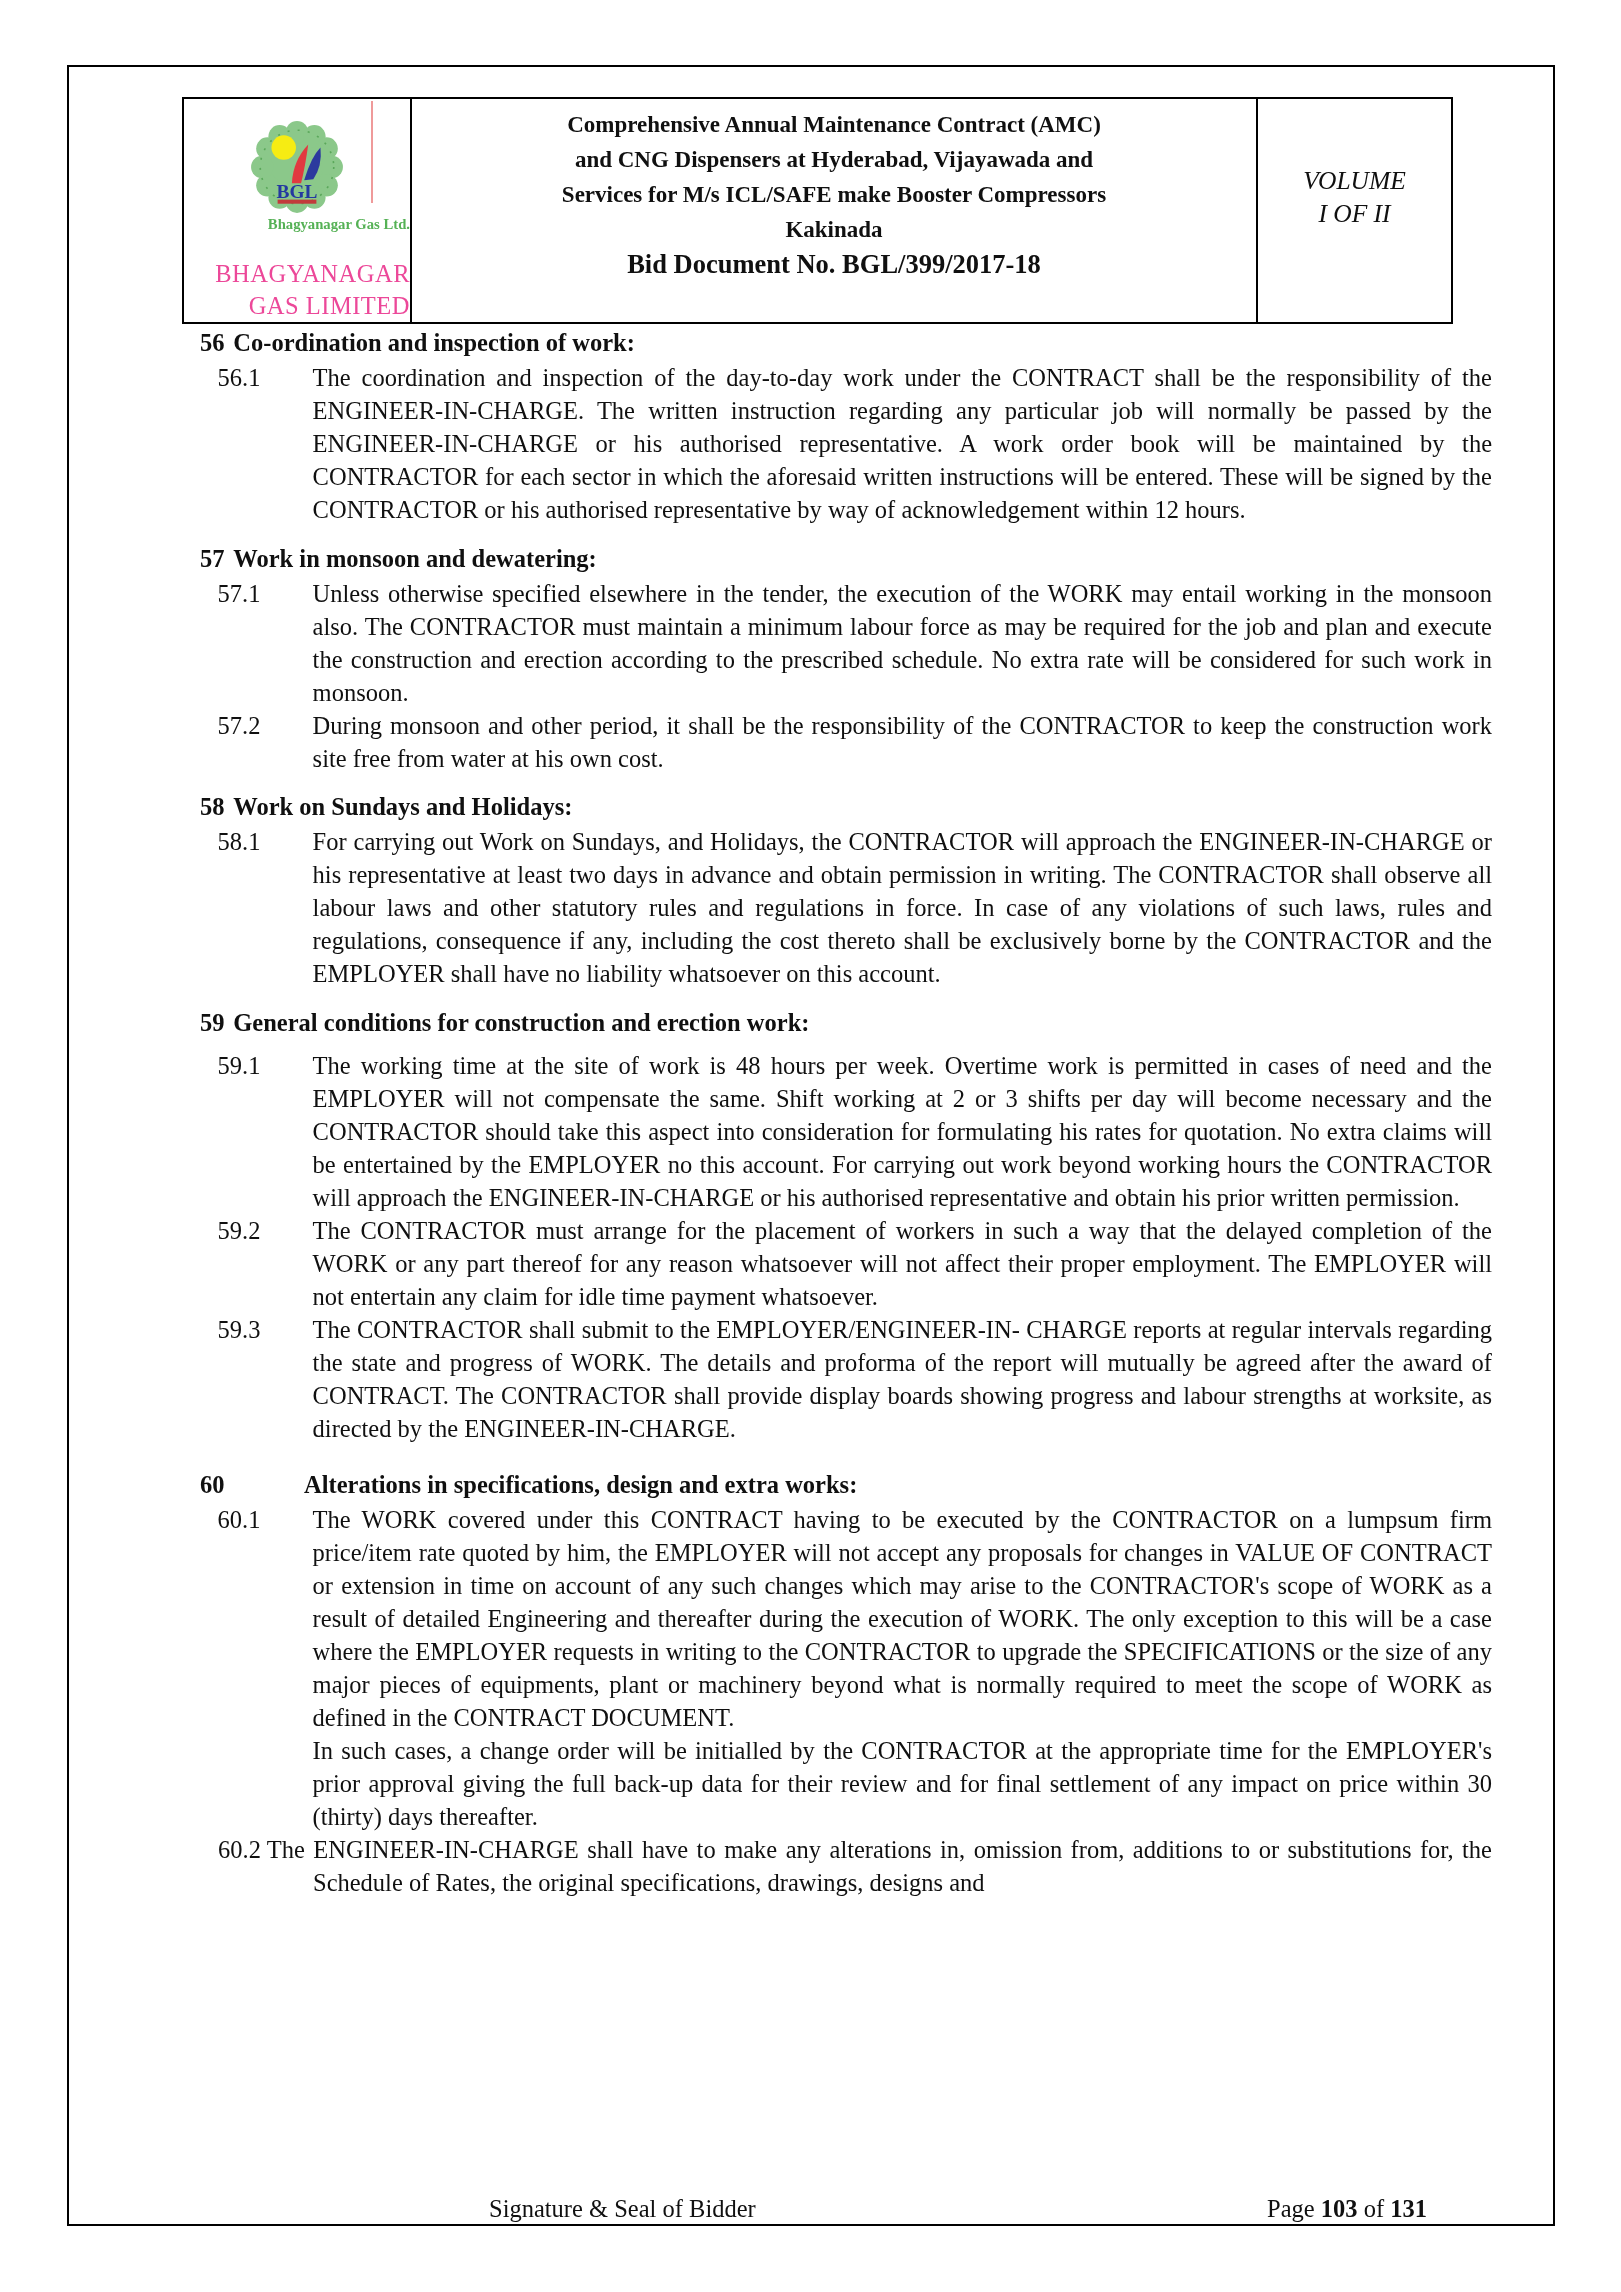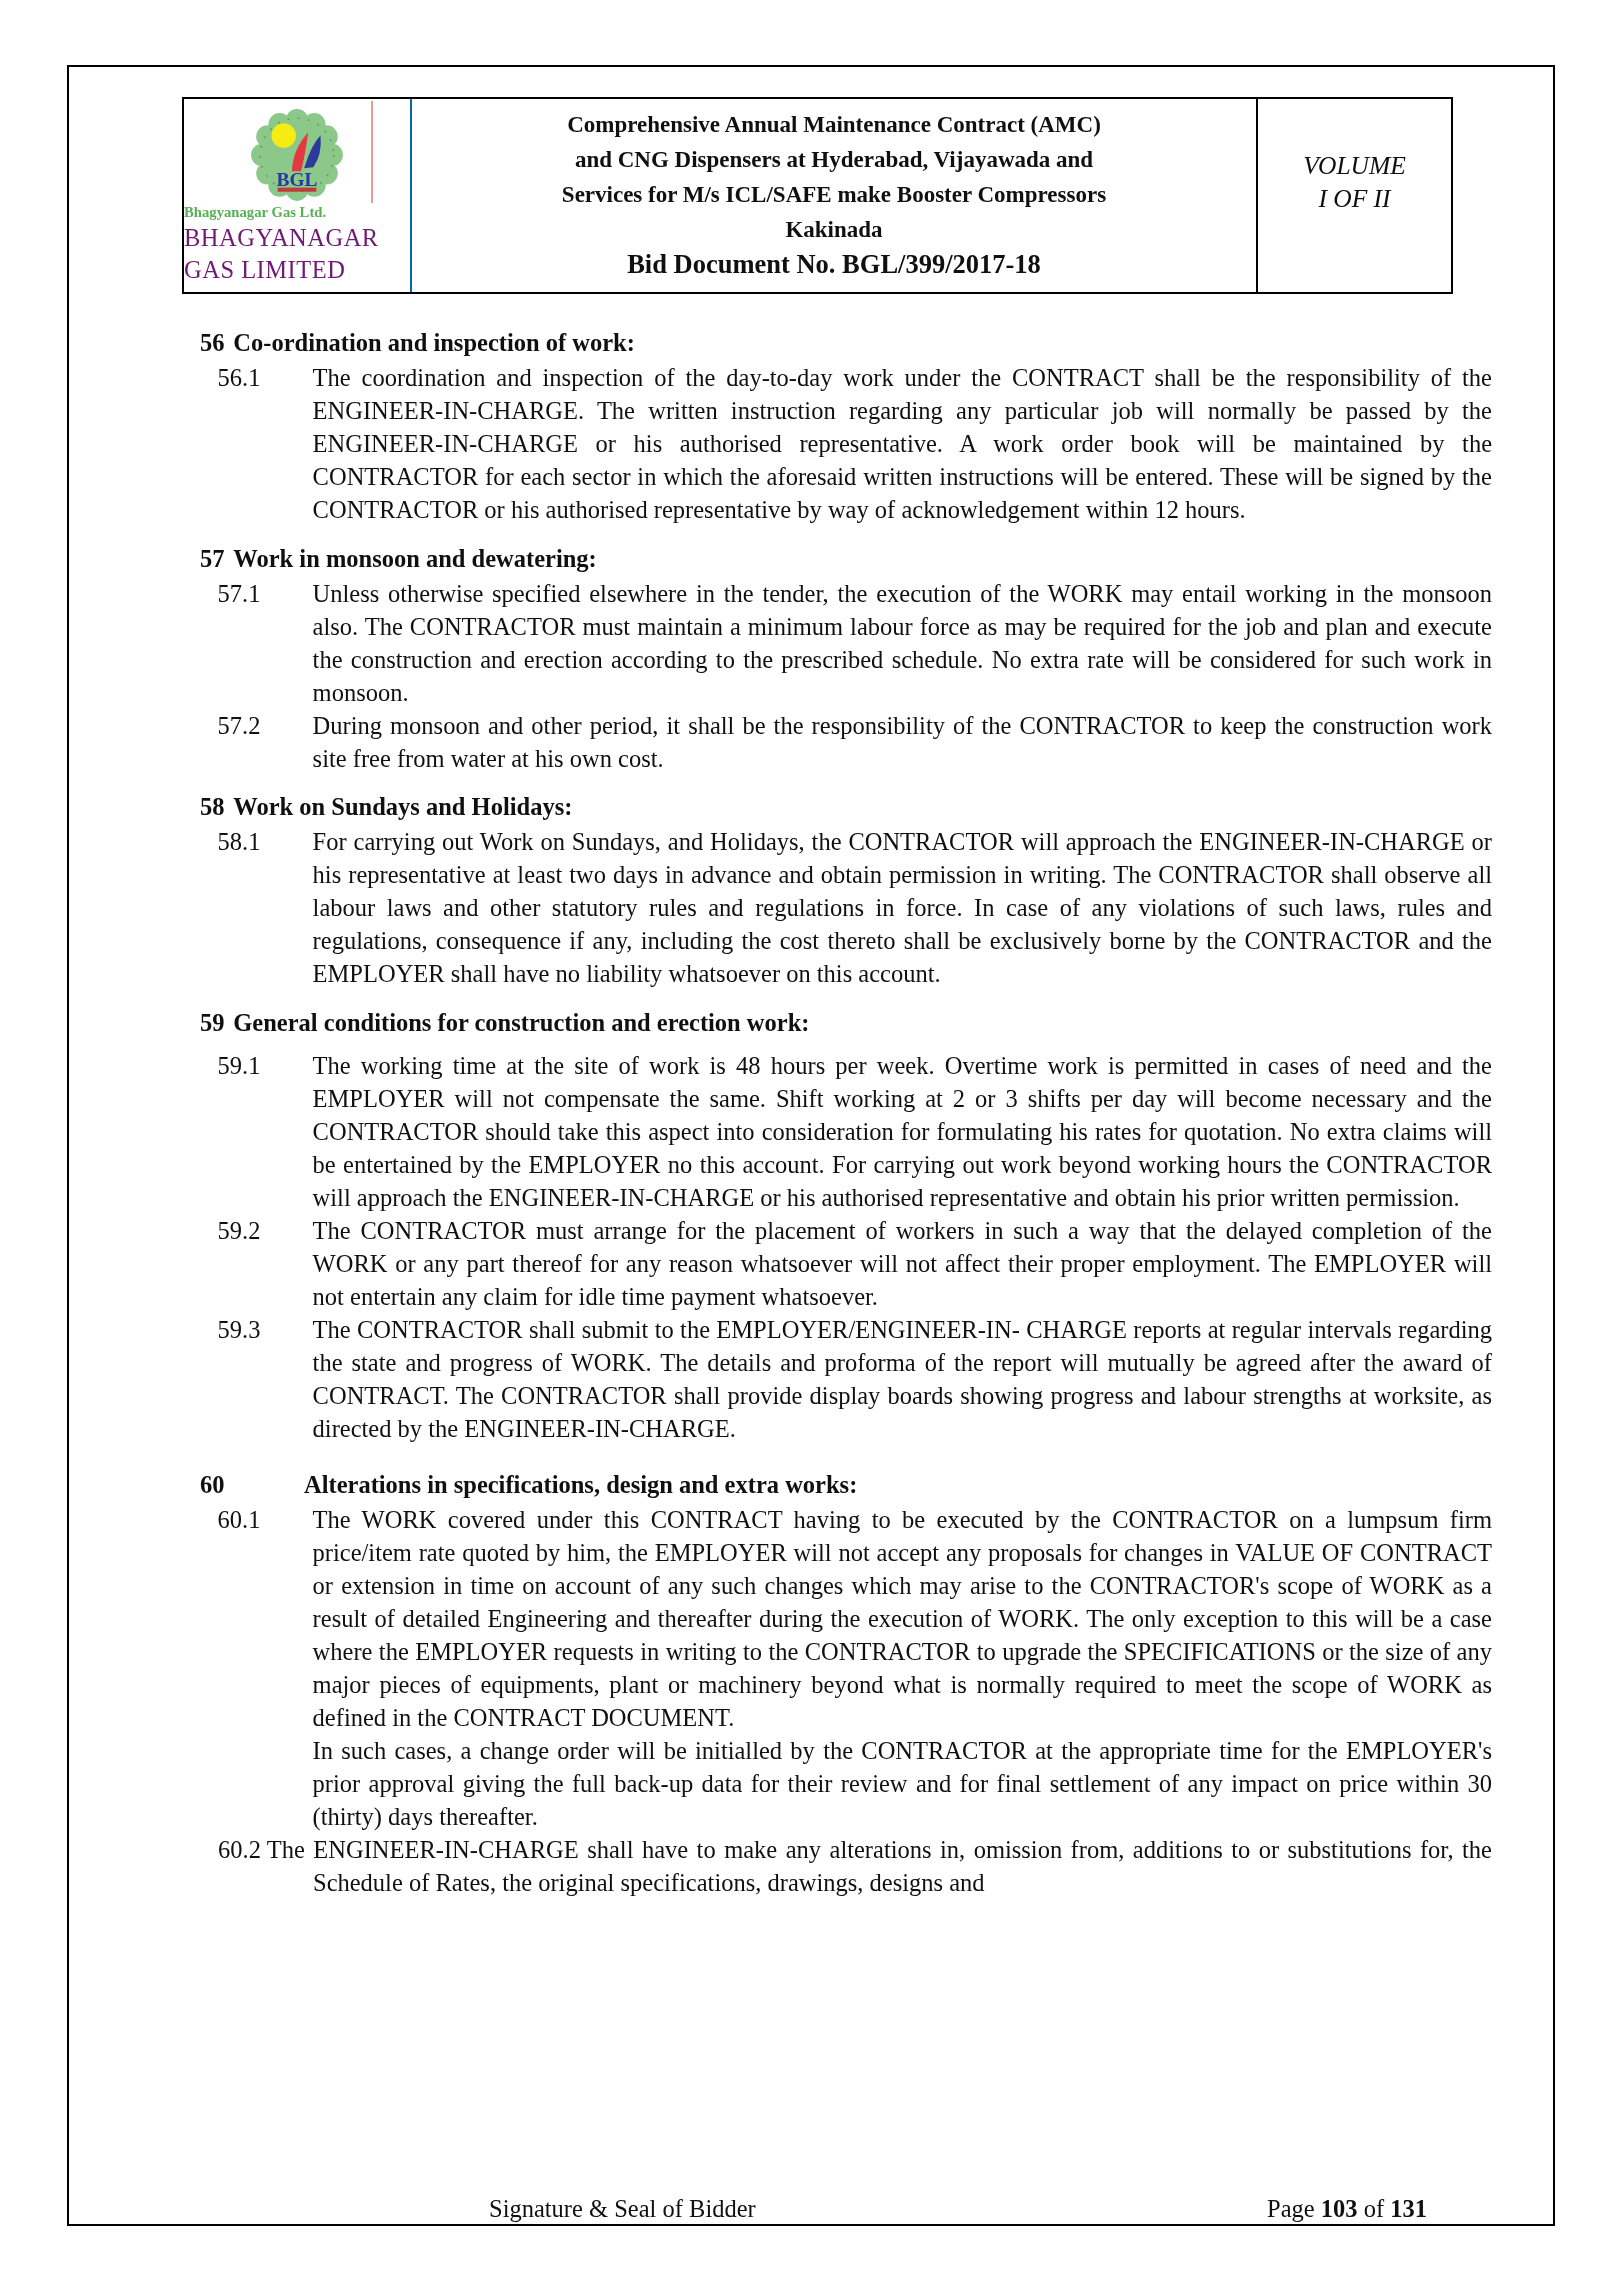--- a/index.html
+++ b/index.html
@@ -11,27 +11,27 @@
     position:absolute;left:67px;top:65px;width:1488px;height:2161px;
     border:2px solid #000;box-sizing:border-box;background:#fff;
   }
   
   .header-table{
     position:absolute;left:113px;top:30px;width:1271px;min-height:197px;
     border:2px solid #000;box-sizing:border-box;display:flex;align-items:stretch;
   }
   .cell{box-sizing:border-box;}
   .logo-cell{
-    width:228px;flex:0 0 228px;border-right:2px solid #0369a1;
-    position:relative;text-align:left;padding-top:9px;
+    width:228px;flex:0 0 228px;border-right:2px solid #000000;
+    position:relative;text-align:right;padding-top:21px;
   }
   .logo-redline{position:absolute;top:2px;right:37px;width:2px;height:102px;background:#ef9a9a;}
   .logo-emblem{display:block;margin:0 auto;}
   .logo-caption{font-size:14.7px;color:#55b155;font-weight:bold;margin-top:-2px;}
-  .company-name{font-size:24.5px;line-height:32px;color:#701a75;margin-top:1px;letter-spacing:0.5px;}
+  .company-name{font-size:24.5px;line-height:32px;color:#ec4899;margin-top:25px;letter-spacing:0.5px;}
   .title-cell{
     width:848px;flex:1 1 auto;border-right:2px solid #000;
     text-align:center;padding:7.8px 15.7px 3.9px 15.7px;
   }
   .title-line{font-weight:bold;font-size:23px;line-height:35px;}
   .subtitle-line{font-weight:bold;font-size:26.5px;line-height:35px;}
   .volume-cell{
     width:193px;flex:0 0 193px;display:flex;flex-direction:column;
     justify-content:center;align-items:center;text-align:center;
     font-size:25.5px;line-height:33px;padding-bottom:27.4px;font-style:italic;

